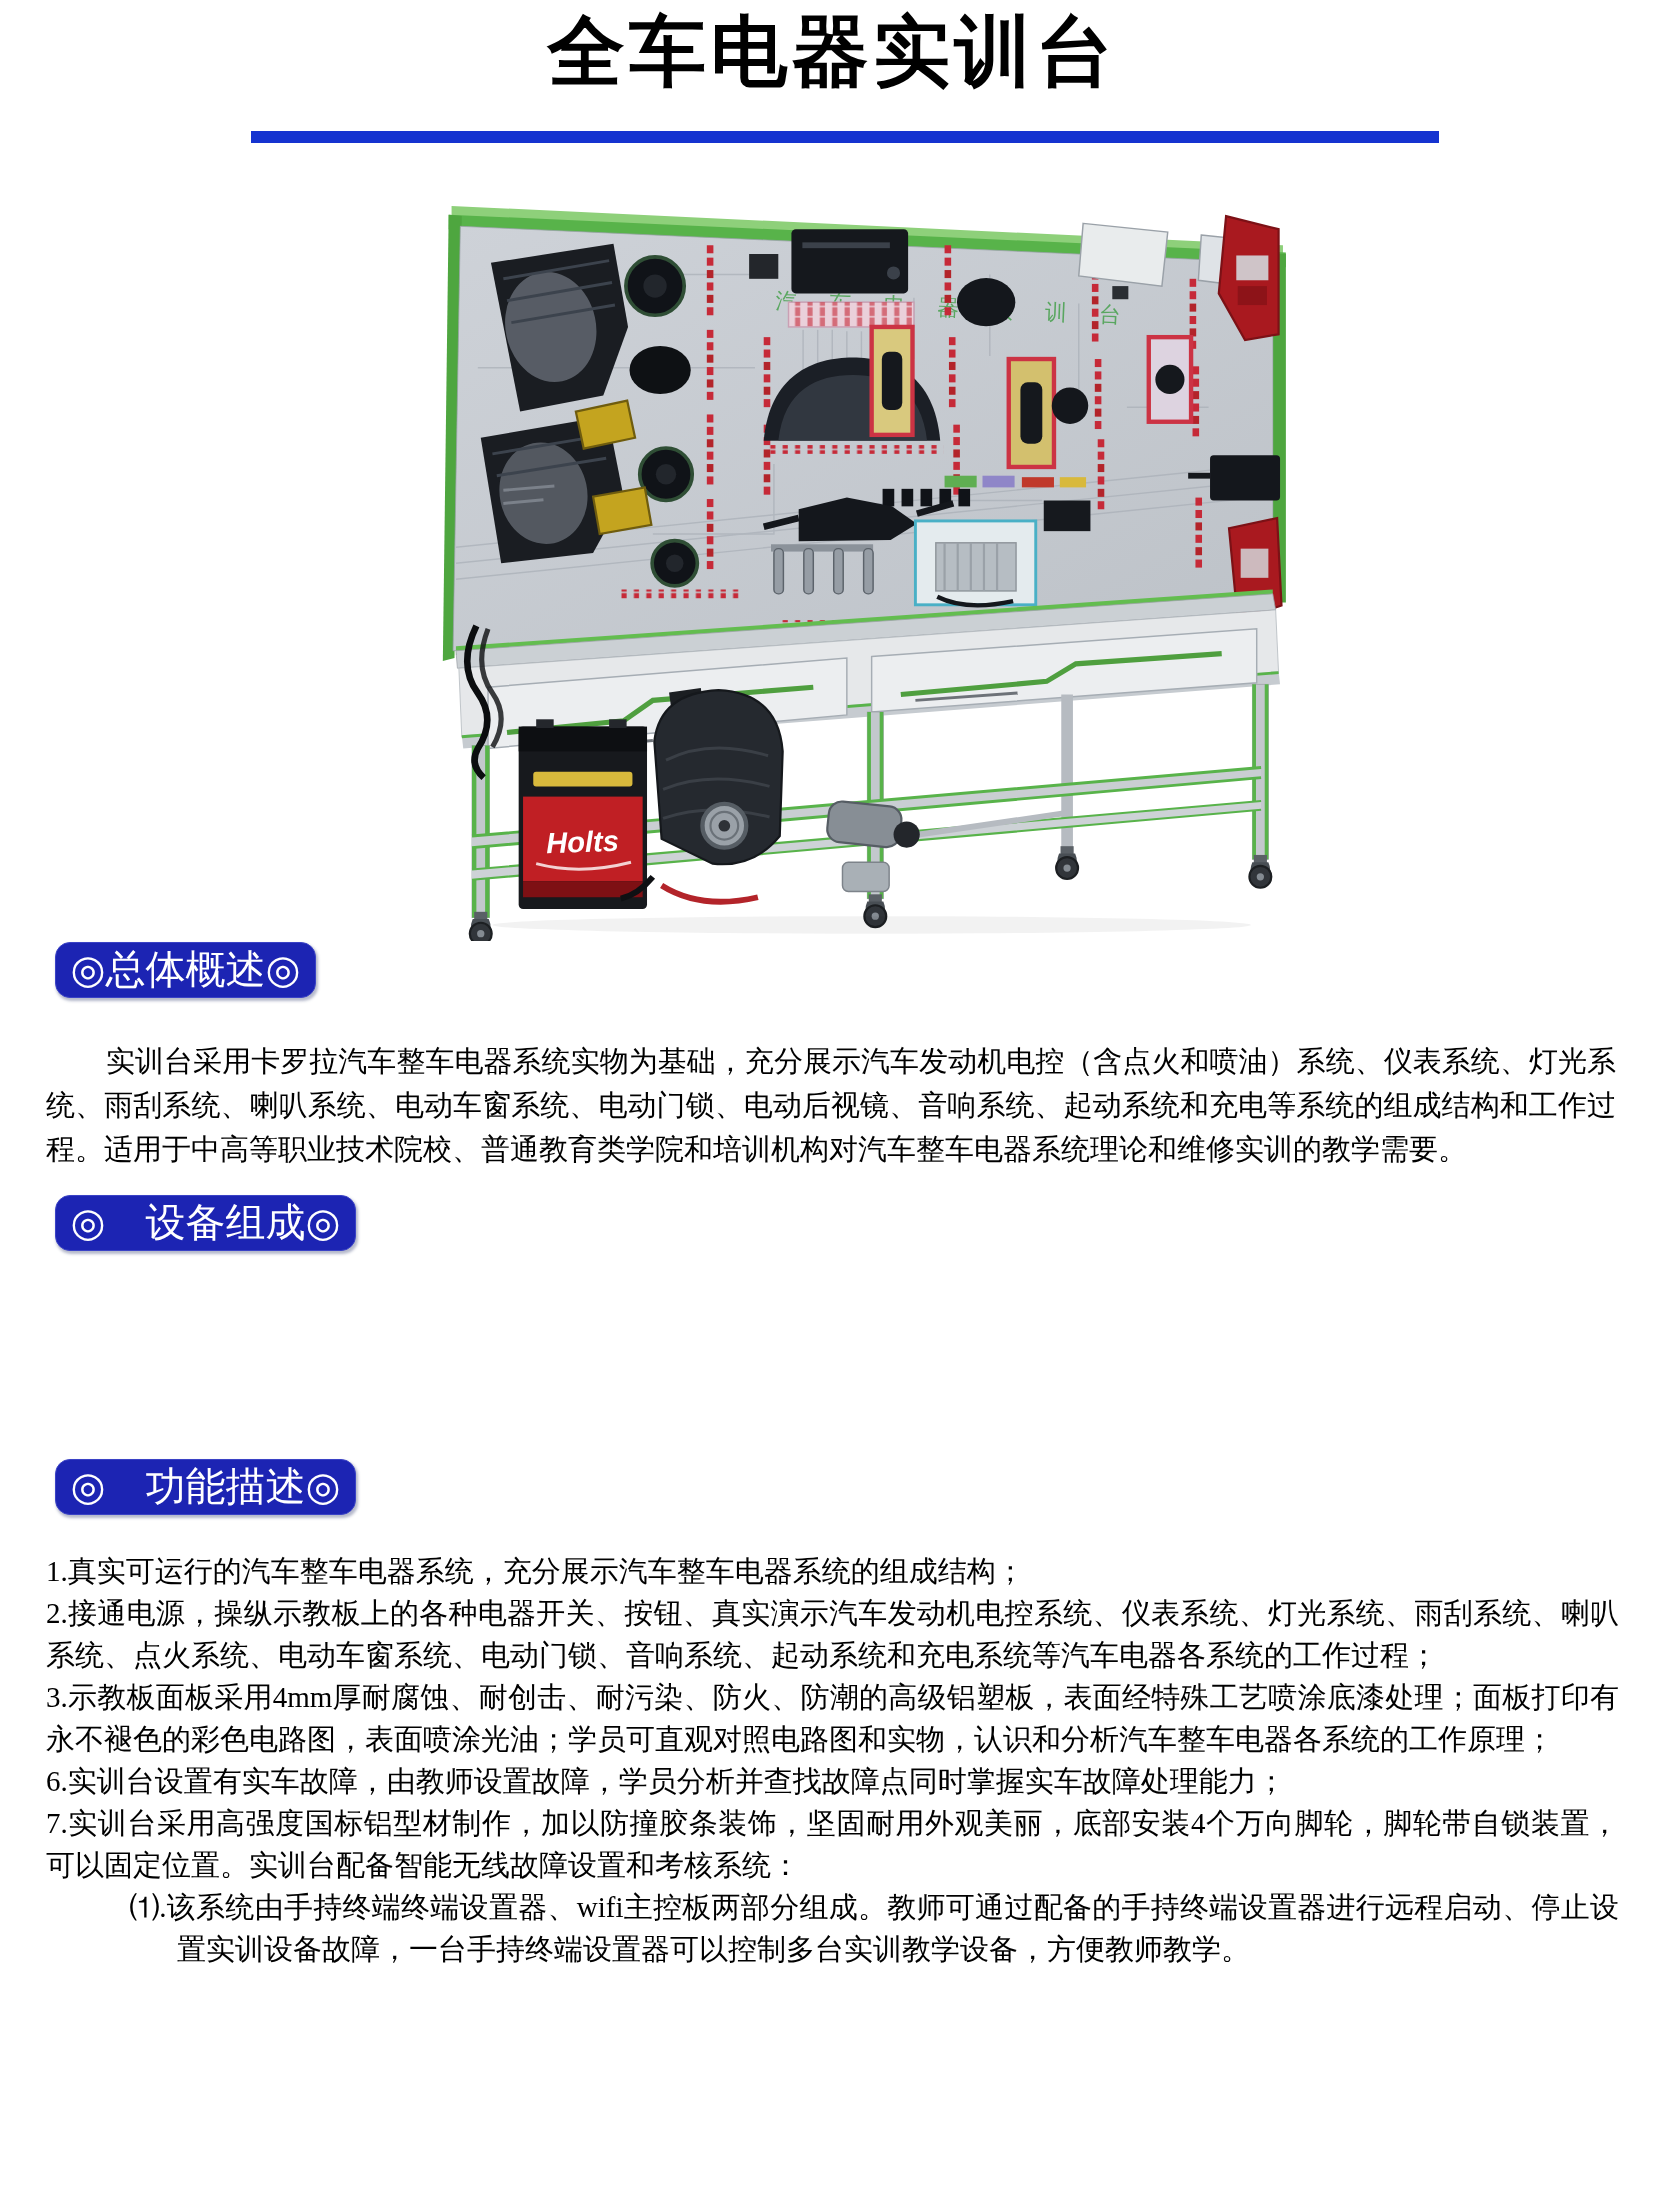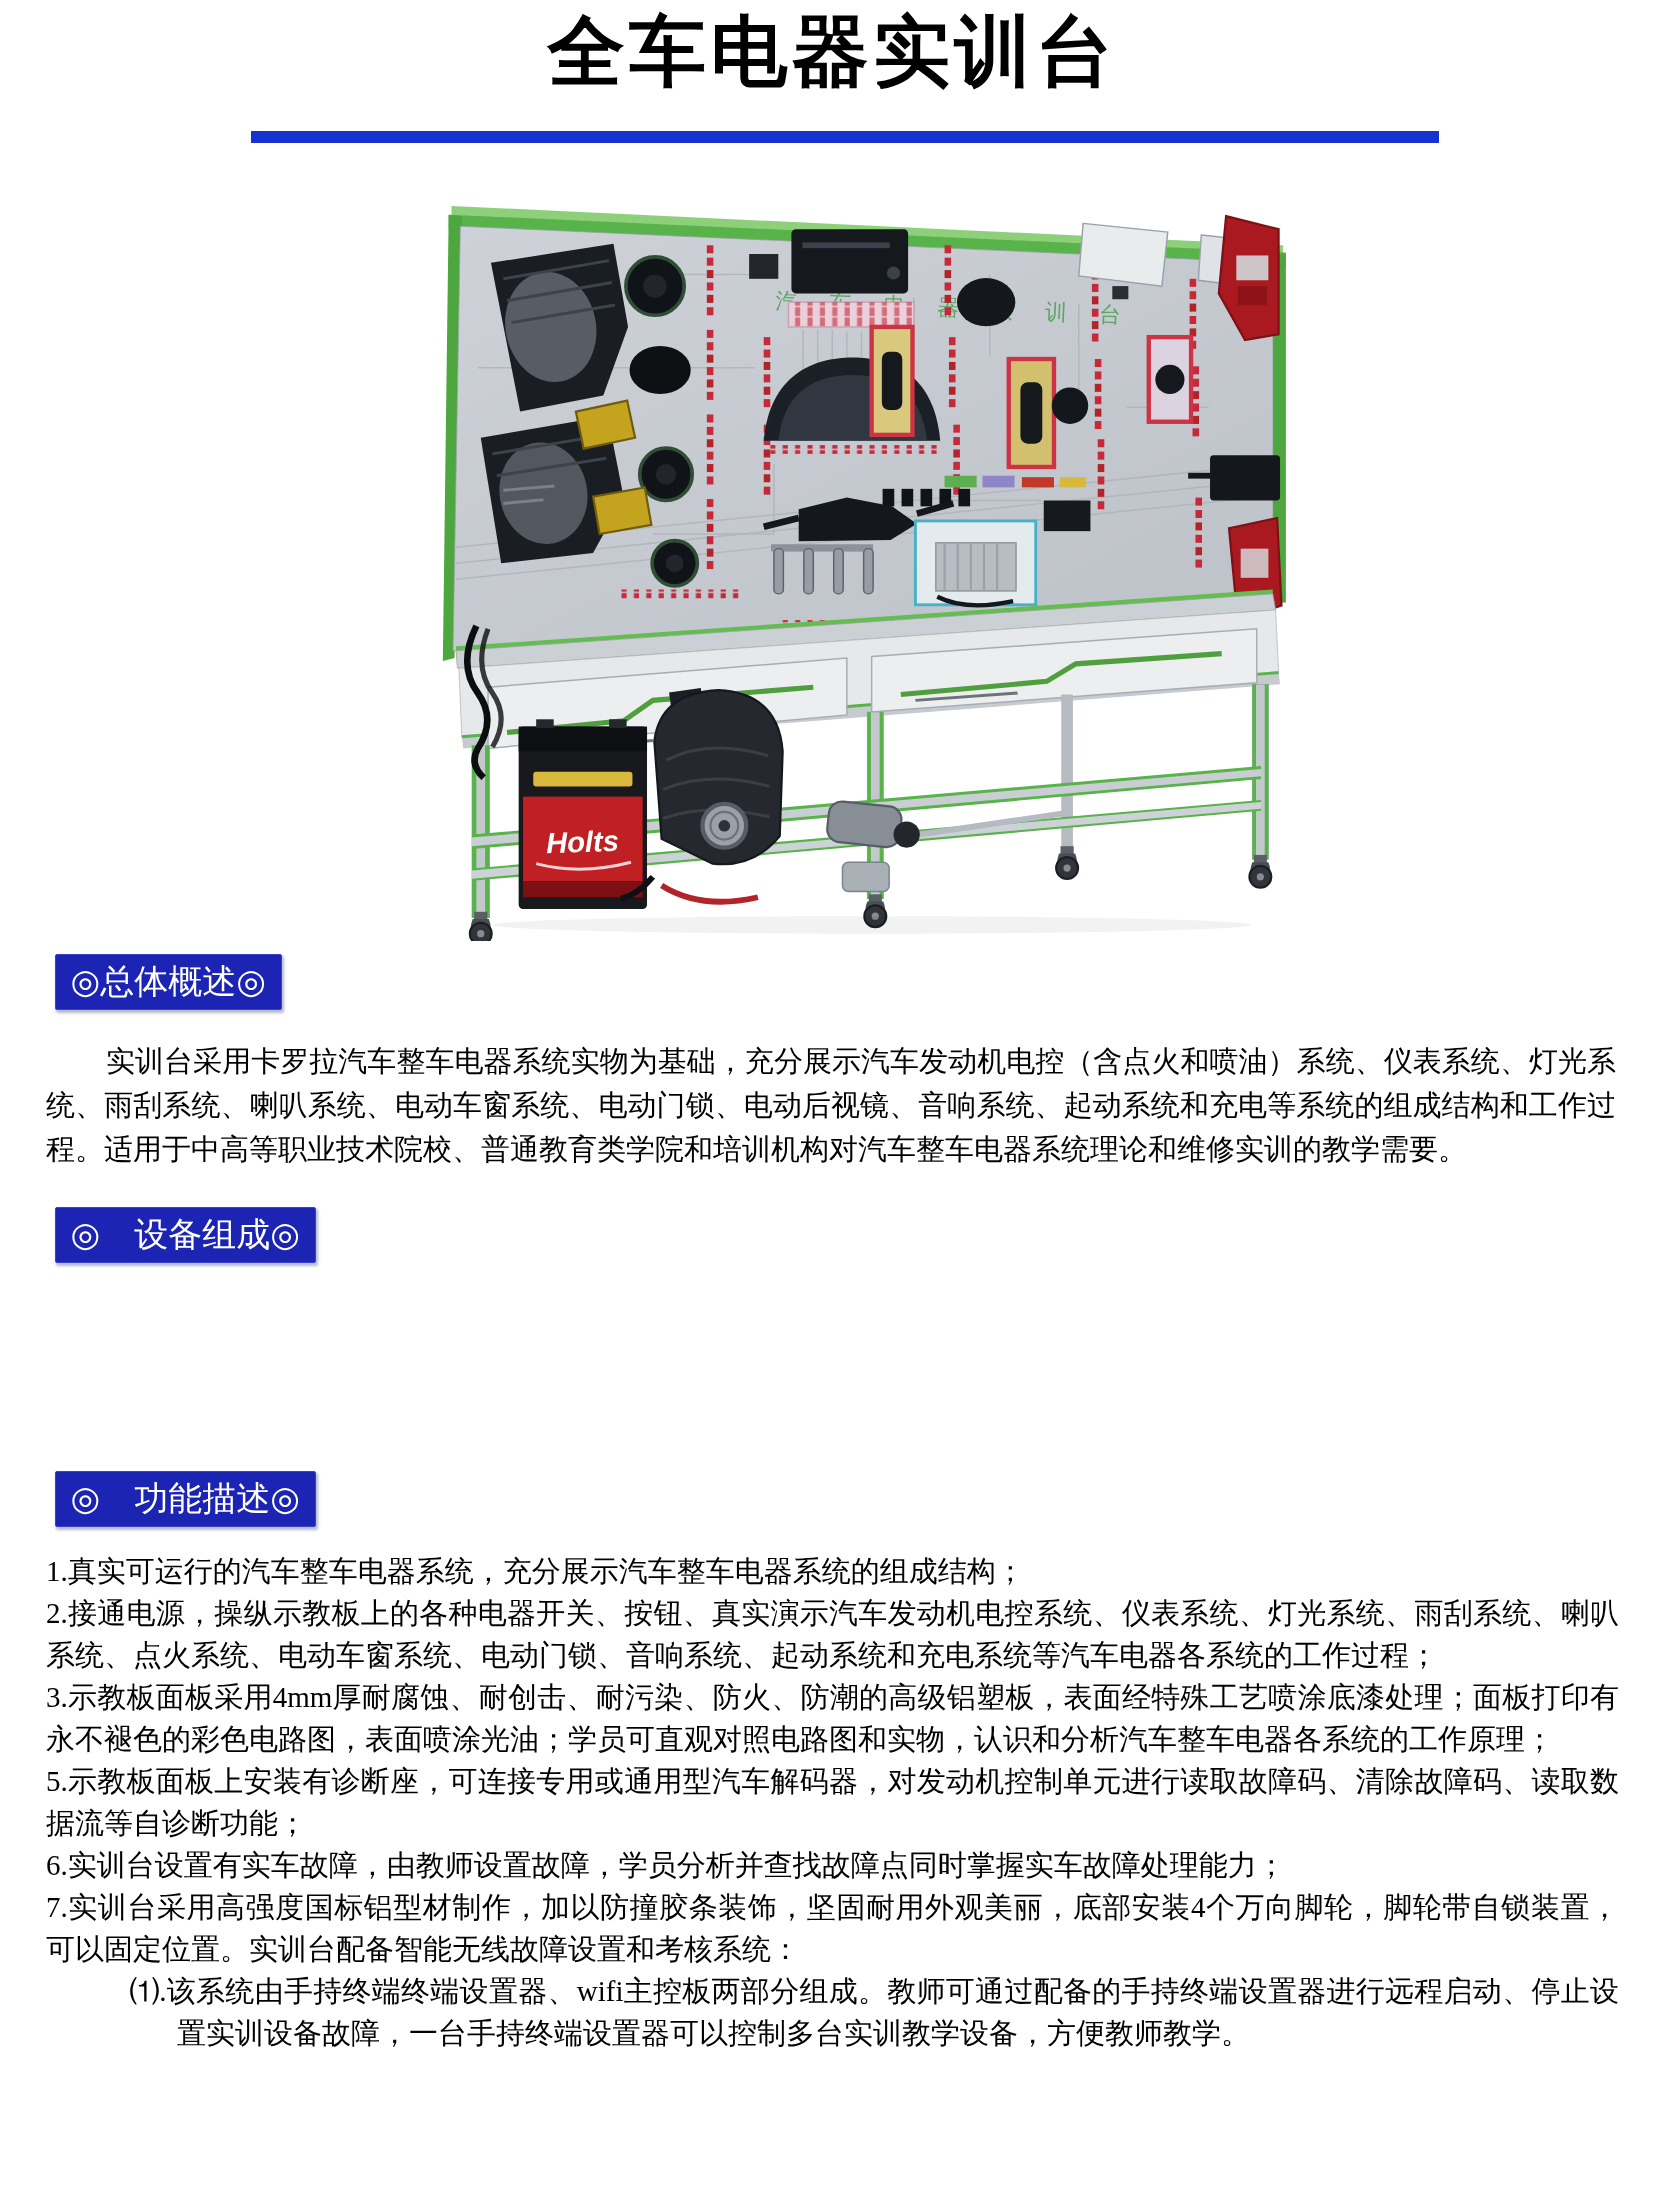--- a/index.html
+++ b/index.html
@@ -9,22 +9,22 @@
 
   .title{position:absolute;top:7.3px;left:0;width:100%;margin:0;text-align:center;
          font-family:"Liberation Sans","DejaVu Sans",sans-serif;
          font-weight:900;font-size:77px;line-height:88px;letter-spacing:4.4px;color:#000;}
   .rule{position:absolute;left:251px;top:131px;width:1188px;height:12.4px;background:#1533d0;}
 
   .photo{position:absolute;left:434px;top:184px;width:868px;height:757px;margin:0;}
   .photo svg{display:block;width:100%;height:100%;}
 
   .badge{position:absolute;left:55px;height:54px;line-height:53px;padding:0 14.6px;
-         background:#1c24b3;color:#ffffff;font-size:34px;border-radius:2px;
-         border:0.7px solid #3a42c6;box-shadow:1.5px 2.2px 2.9px rgba(90,100,140,.45);white-space:nowrap;margin-top:12px;}
+         background:#1c24b3;color:#ffffff;font-size:40px;border-radius:15px;
+         border:0.7px solid #3a42c6;box-shadow:1.5px 2.2px 2.9px rgba(90,100,140,.45);white-space:nowrap;}
   #badge-overview{top:942px;}
   #badge-components{top:1195px;text-align:center;}
   #badge-functions{top:1459px;}
 
   .para{position:absolute;left:46px;width:1570px;margin:0;font-size:29px;line-height:44px;
         text-align:justify;text-justify:inter-ideograph;}
   #para-overview{top:1039px;text-indent:60px;}
   #para-components{top:1287px;text-indent:74px;}
 
   .funcs{position:absolute;left:46px;top:1550px;width:1573px;font-size:29px;line-height:42px;
@@ -297,20 +297,19 @@
   <div class="badge" id="badge-overview">◎总体概述◎</div>
   <p class="para" id="para-overview">实训台采用卡罗拉汽车整车电器系统实物为基础，充分展示汽车发动机电控（含点火和喷油）系统、仪表系统、灯光系统、雨刮系统、喇叭系统、电动车窗系统、电动门锁、电动后视镜、音响系统、起动系统和充电等系统的组成结构和工作过程。适用于中高等职业技术院校、普通教育类学院和培训机构对汽车整车电器系统理论和维修实训的教学需要。</p>
 
   <div class="badge" id="badge-components">◎　设备组成◎</div>
 
   <div class="badge" id="badge-functions">◎　功能描述◎</div>
   <div class="funcs">
     <p class="func-item">1.真实可运行的汽车整车电器系统，充分展示汽车整车电器系统的组成结构；</p>
     <p class="func-item">2.接通电源，操纵示教板上的各种电器开关、按钮、真实演示汽车发动机电控系统、仪表系统、灯光系统、雨刮系统、喇叭系统、点火系统、电动车窗系统、电动门锁、音响系统、起动系统和充电系统等汽车电器各系统的工作过程；</p>
     <p class="func-item">3.示教板面板采用4mm厚耐腐蚀、耐创击、耐污染、防火、防潮的高级铝塑板，表面经特殊工艺喷涂底漆处理；面板打印有永不褪色的彩色电路图，表面喷涂光油；学员可直观对照电路图和实物，认识和分析汽车整车电器各系统的工作原理；</p>
-    <p class="func-item">5.示教板面板上安装有诊断座，可连接专用或通用型汽车解码器，对发动机控制单元进行读取故障码、清除故障码、读取数据流等自诊断功能；</p>
     <p class="func-item">6.实训台设置有实车故障，由教师设置故障，学员分析并查找故障点同时掌握实车故障处理能力；</p>
     <p class="func-item">7.实训台采用高强度国标铝型材制作，加以防撞胶条装饰，坚固耐用外观美丽，底部安装4个万向脚轮，脚轮带自锁装置，可以固定位置。实训台配备智能无线故障设置和考核系统：</p>
     <p class="func-item func-sub">⑴.该系统由手持终端终端设置器、wifi主控板两部分组成。教师可通过配备的手持终端设置器进行远程启动、停止设置实训设备故障，一台手持终端设置器可以控制多台实训教学设备，方便教师教学。</p>
   </div>
 
 </main>
 
 
 </body></html>

